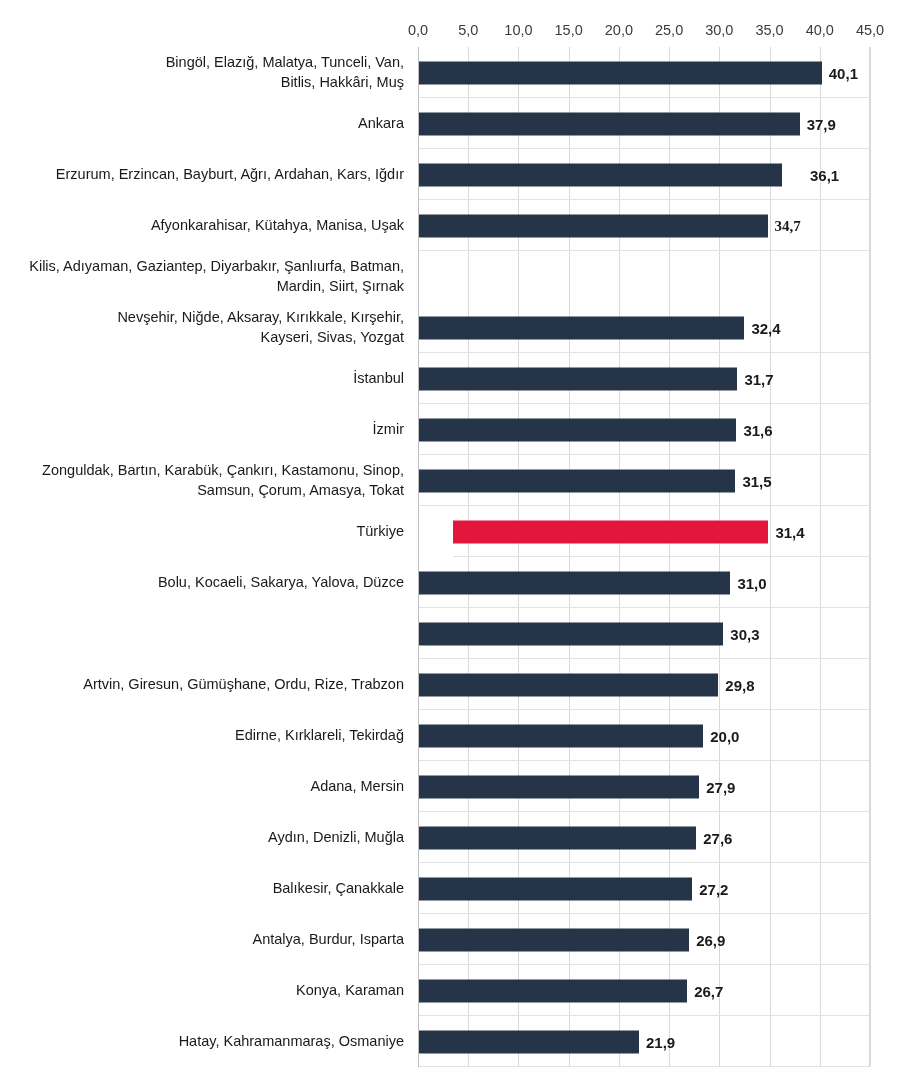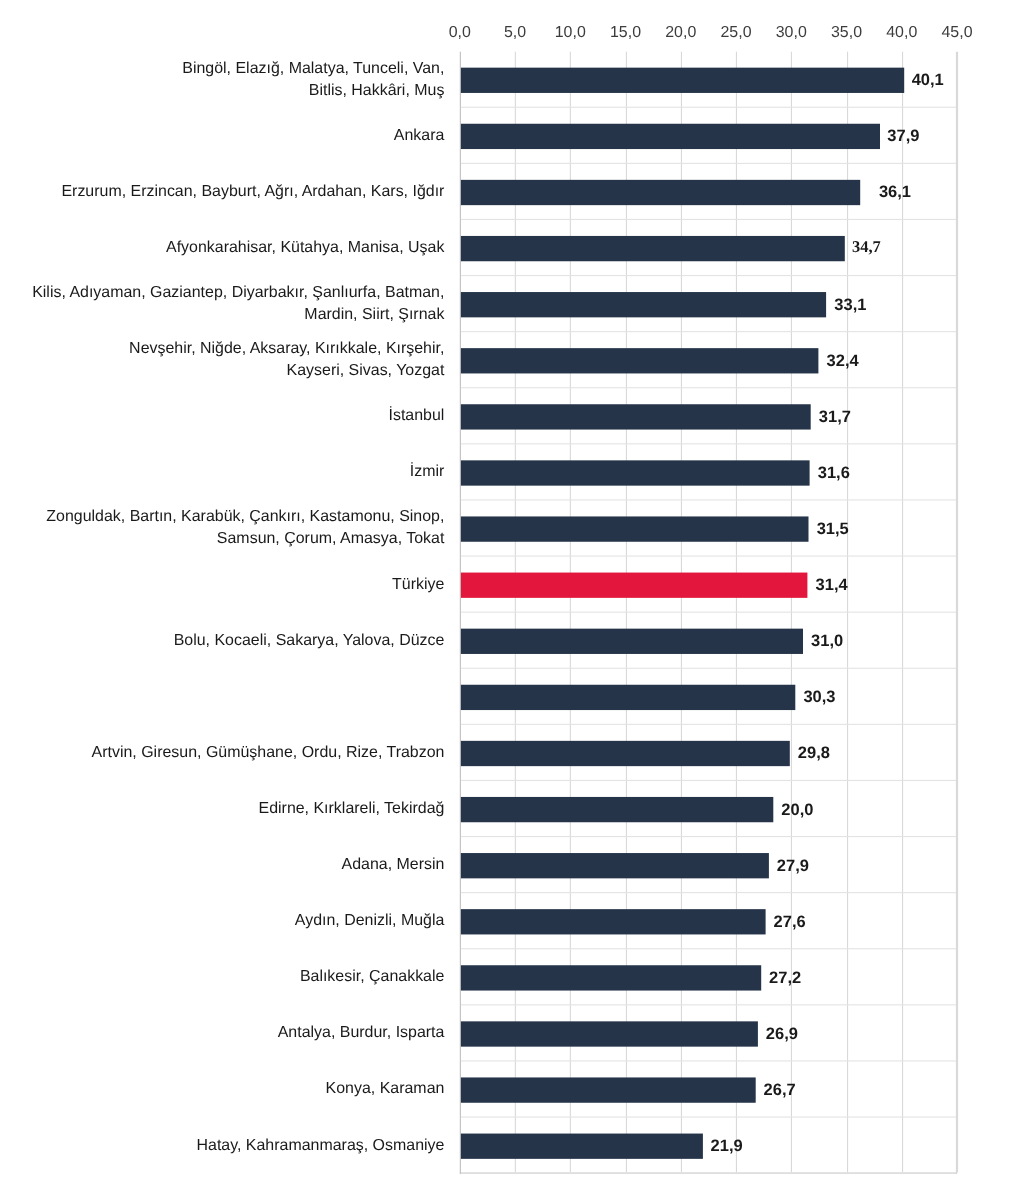--- a/index.html
+++ b/index.html
@@ -270,53 +270,48 @@
           <div class="bar-value" style="left: 402.782px;">40,1</div>
         </div>
         <div class="row" style="top: 51px; height: 51px;">
           <div class="row-sep"></div>
           <div class="bar" style="width: 380.684px;"></div>
           <div class="bar-value" style="left: 380.684px;">37,9</div>
         </div>
         <div class="row" style="top: 102px; height: 51px;">
           <div class="row-sep"></div>
           <div class="bar" style="width: 362.604px;"></div>
-          <div class="bar-value" style="left: 373px; text-align: right;">36,1</div>
+          <div class="bar-value" style="left: 384px; text-align: right;">36,1</div>
         </div>
         <div class="row" style="top: 153px; height: 51px; font-family: Liberation Serif, serif;">
           <div class="row-sep"></div>
           <div class="bar" style="width: 348.542px;"></div>
           <div class="bar-value" style="left: 348.542px;">34,7</div>
         </div>
-        <div class="row" style="top: 204px; height: 51px;">
-          <div class="row-sep"></div>
-          <div class="bar" style="width: 332.471px;"></div>
-          <div class="bar-value" style="left: 332.471px;">33,1</div>
-        </div>
         <div class="row" style="top: 255px; height: 51px;">
           <div class="row-sep"></div>
           <div class="bar" style="width: 325.44px;"></div>
           <div class="bar-value" style="left: 325.44px;">32,4</div>
         </div>
         <div class="row" style="top: 306px; height: 51px;">
           <div class="row-sep"></div>
           <div class="bar" style="width: 318.409px;"></div>
           <div class="bar-value" style="left: 318.409px;">31,7</div>
         </div>
         <div class="row" style="top: 357px; height: 51px;">
           <div class="row-sep"></div>
           <div class="bar" style="width: 317.404px;"></div>
           <div class="bar-value" style="left: 317.404px;">31,6</div>
         </div>
         <div class="row" style="top: 408px; height: 51px;">
           <div class="row-sep"></div>
           <div class="bar" style="width: 316.4px;"></div>
           <div class="bar-value" style="left: 316.4px;">31,5</div>
         </div>
-        <div class="row" style="top: 459px; height: 51px;">
+        <div class="row" style="top: 459px; height: 51px; margin-left: 34px;">
           <div class="row-sep"></div>
           <div class="bar highlight" style="width: 315.396px;"></div>
           <div class="bar-value" style="left: 315.396px;">31,4</div>
         </div>
         <div class="row" style="top: 510px; height: 51px;">
           <div class="row-sep"></div>
           <div class="bar" style="width: 311.378px;"></div>
           <div class="bar-value" style="left: 311.378px;">31,0</div>
         </div>
         <div class="row" style="top: 561px; height: 51px;">

